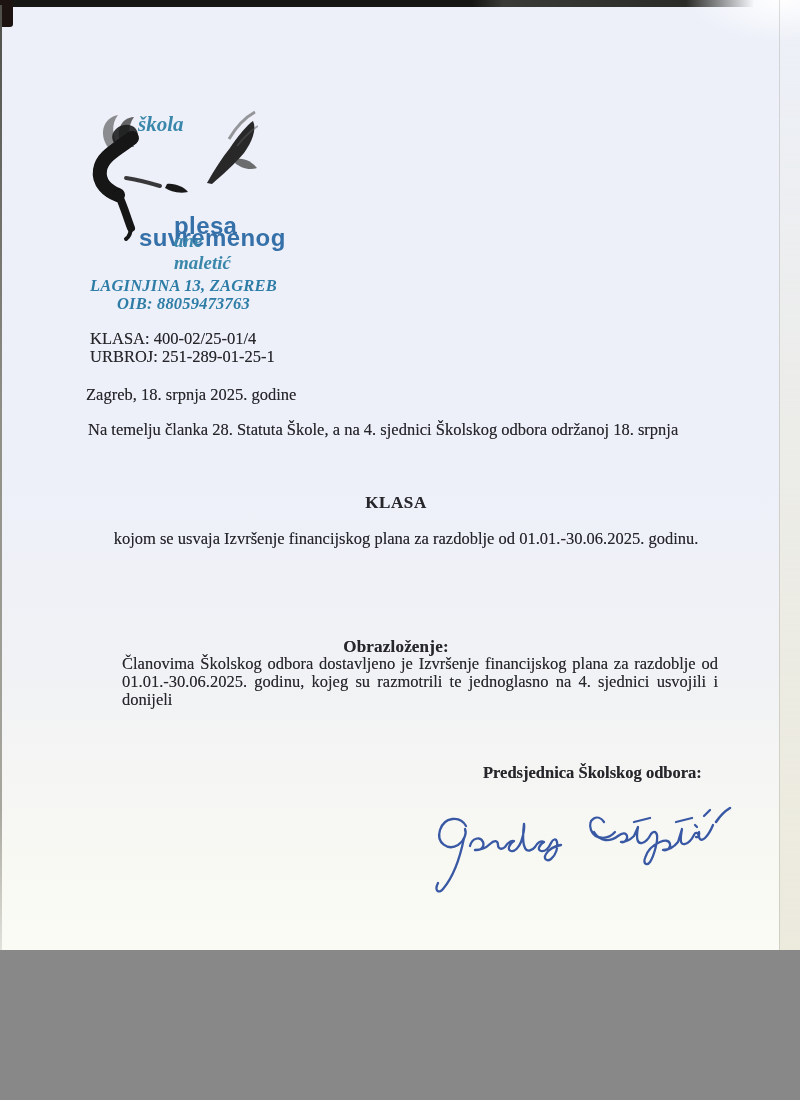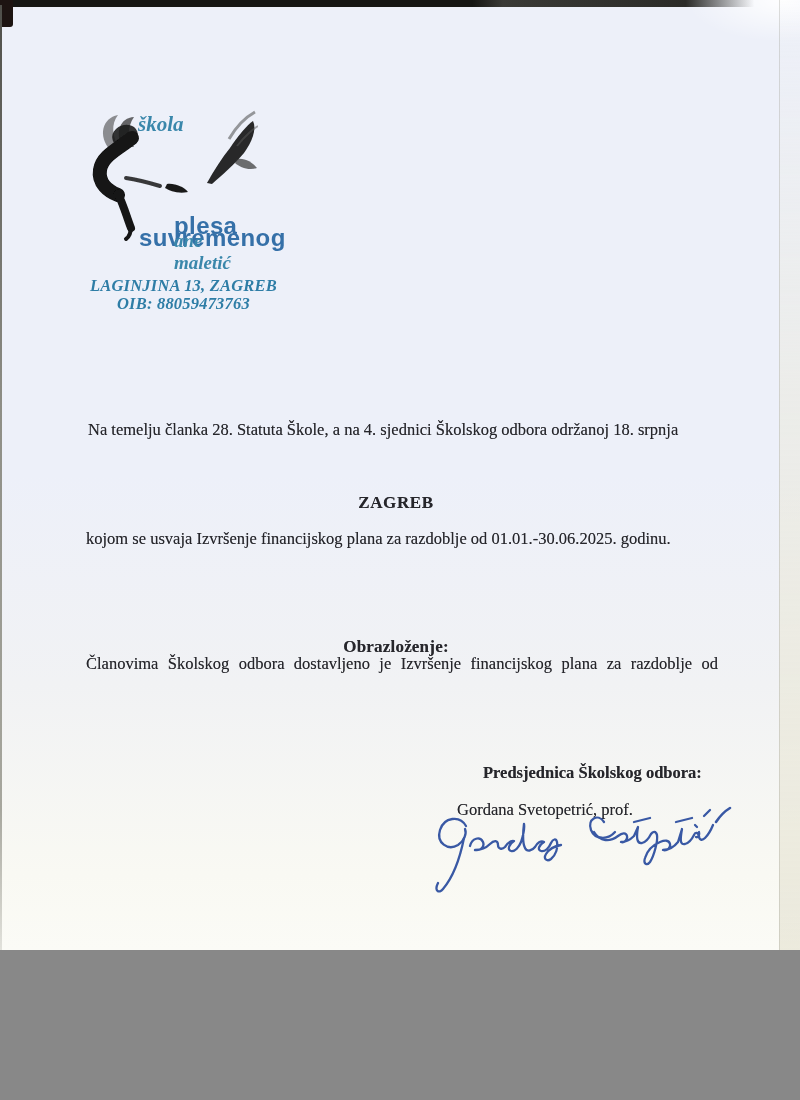--- a/index.html
+++ b/index.html
@@ -26,24 +26,24 @@
   .logo-suvremenog{position:absolute;left:139px;top:195px;font:700 24px "Liberation Sans",sans-serif;color:#3570a8;letter-spacing:.4px;line-height:19px;margin-top:33px;}
   .logo-plesa{position:absolute;left:154px;top:212px;font:700 24px "Liberation Sans",sans-serif;color:#3570a8;letter-spacing:.4px;margin-left:20px;}
   .logo-ane{position:absolute;left:174px;top:230px;font:italic 700 19px "Liberation Serif",serif;color:#3a87ab;}
   
   .addr{position:absolute;left:90px;top:277px;font:italic 700 16.5px "Liberation Serif",serif;color:#2e7da6;line-height:17.5px;letter-spacing:.2px;text-align:center;}
   .refs{position:absolute;left:90px;top:330px;font-size:16.5px;line-height:18px;}
   .dateline{position:absolute;left:86px;top:385px;font-size:16.5px;}
   .intro{position:absolute;left:88px;top:421px;width:600px;font-size:16.5px;line-height:18px;}
   .h-center{position:absolute;left:86px;width:620px;text-align:center;font-weight:700;font-size:17px;letter-spacing:.6px;}
   .h-odluka{top:493px;}
-  .decision-body{position:absolute;left:86px;top:529px;width:640px;font-size:16.5px;}
+  .decision-body{position:absolute;left:86px;top:529px;width:640px;font-size:16.5px;text-align:center;}
   .h-obrazlozenje{top:637px;letter-spacing:.2px;}
   .rationale{position:absolute;left:86px;top:655px;width:632px;font-size:16.5px;line-height:18.2px;}
-  .rationale .just{text-align:justify;text-align-last:justify;}
+  .rationale .just{text-align:justify;text-align-last:justify;margin-left:36px;}
   .sig-title{position:absolute;left:483px;top:763px;font-size:16.5px;font-weight:bold;}
   .sig-name{position:absolute;left:457px;top:800px;font-size:16.5px;}
   .sig-svg{position:absolute;left:408px;top:798px;width:340px;height:110px;}
   .doc-text{text-shadow:0 0 .5px rgba(38,38,43,.5);}
 </style>
 </head>
 <body>
 
 <div class="page">
 
@@ -84,36 +84,41 @@
     <div class="logo-suvremenog">suvremenog</div>
     <div class="logo-plesa">plesa</div>
     <div class="logo-ane">ane maletić</div>
   </div>
 
   <div class="addr">
     <div>LAGINJINA 13, ZAGREB</div>
     <div>OIB: 88059473763</div>
   </div>
 
+  <div class="refs doc-text">
+    <div>KLASA: 400-02/25-01/4</div>
+    <div>URBROJ: 251-289-01-25-1</div>
+  </div>
 
+  <div class="dateline doc-text">Zagreb, 18. srpnja 2025. godine</div>
 
   <div class="intro doc-text">
     <div>Na temelju članka 28. Statuta Škole, a na 4. sjednici Školskog odbora održanoj 18. srpnja</div>
   </div>
 
-  <div class="h-center h-odluka doc-text">ZAGREB</div>
+  <div class="h-center h-odluka doc-text">KLASA</div>
   <div class="decision-body doc-text">kojom se usvaja Izvršenje financijskog plana za razdoblje od 01.01.-30.06.2025. godinu.</div>
 
   <div class="h-center h-obrazlozenje doc-text">Obrazloženje:</div>
   <div class="rationale doc-text">
     <div class="just">Članovima Školskog odbora dostavljeno je Izvršenje financijskog plana za razdoblje od</div>
+    <div class="just">01.01.-30.06.2025. godinu, kojeg su razmotrili te jednoglasno na 4. sjednici usvojili i donijeli</div>
   </div>
 
   <div class="sig-title doc-text">Predsjednica Školskog odbora:</div>
-  <div class="sig-name doc-text">Gordana Svetopetrić, prof.</div>
 
   <svg class="sig-svg" viewBox="0 0 340 110">
     <g fill="none" stroke="#2b4d9f" stroke-width="2.3" stroke-linecap="round" stroke-linejoin="round" opacity=".93">
 
       <path d="M58,28 C52,17 36,19 32,32 C28,45 40,53 50,47 C56,43 59,36 57,31"></path>
 
       <path d="M56,40 C52,60 46,78 35,91 C31,96 26,93 30,85"></path>
 
       <path d="M62,48 C64,40 72,38 75,44 C77,49 72,53 67,52 C72,52 78,50 82,46 C86,42 90,42 90,47 C90,51 94,52 97,49 C99,46 102,42 106,43 C101,46 99,52 103,53 C107,54 111,49 113,44 C115,38 117,32 116,26 C115,34 114,44 117,50 C119,54 124,53 127,49 C129,45 133,42 136,44 C131,47 129,52 133,53 C137,54 141,50 143,45 C145,41 148,40 149,44 C150,50 148,57 143,61 C139,64 135,61 138,56 C141,51 147,48 153,47"></path>
 

